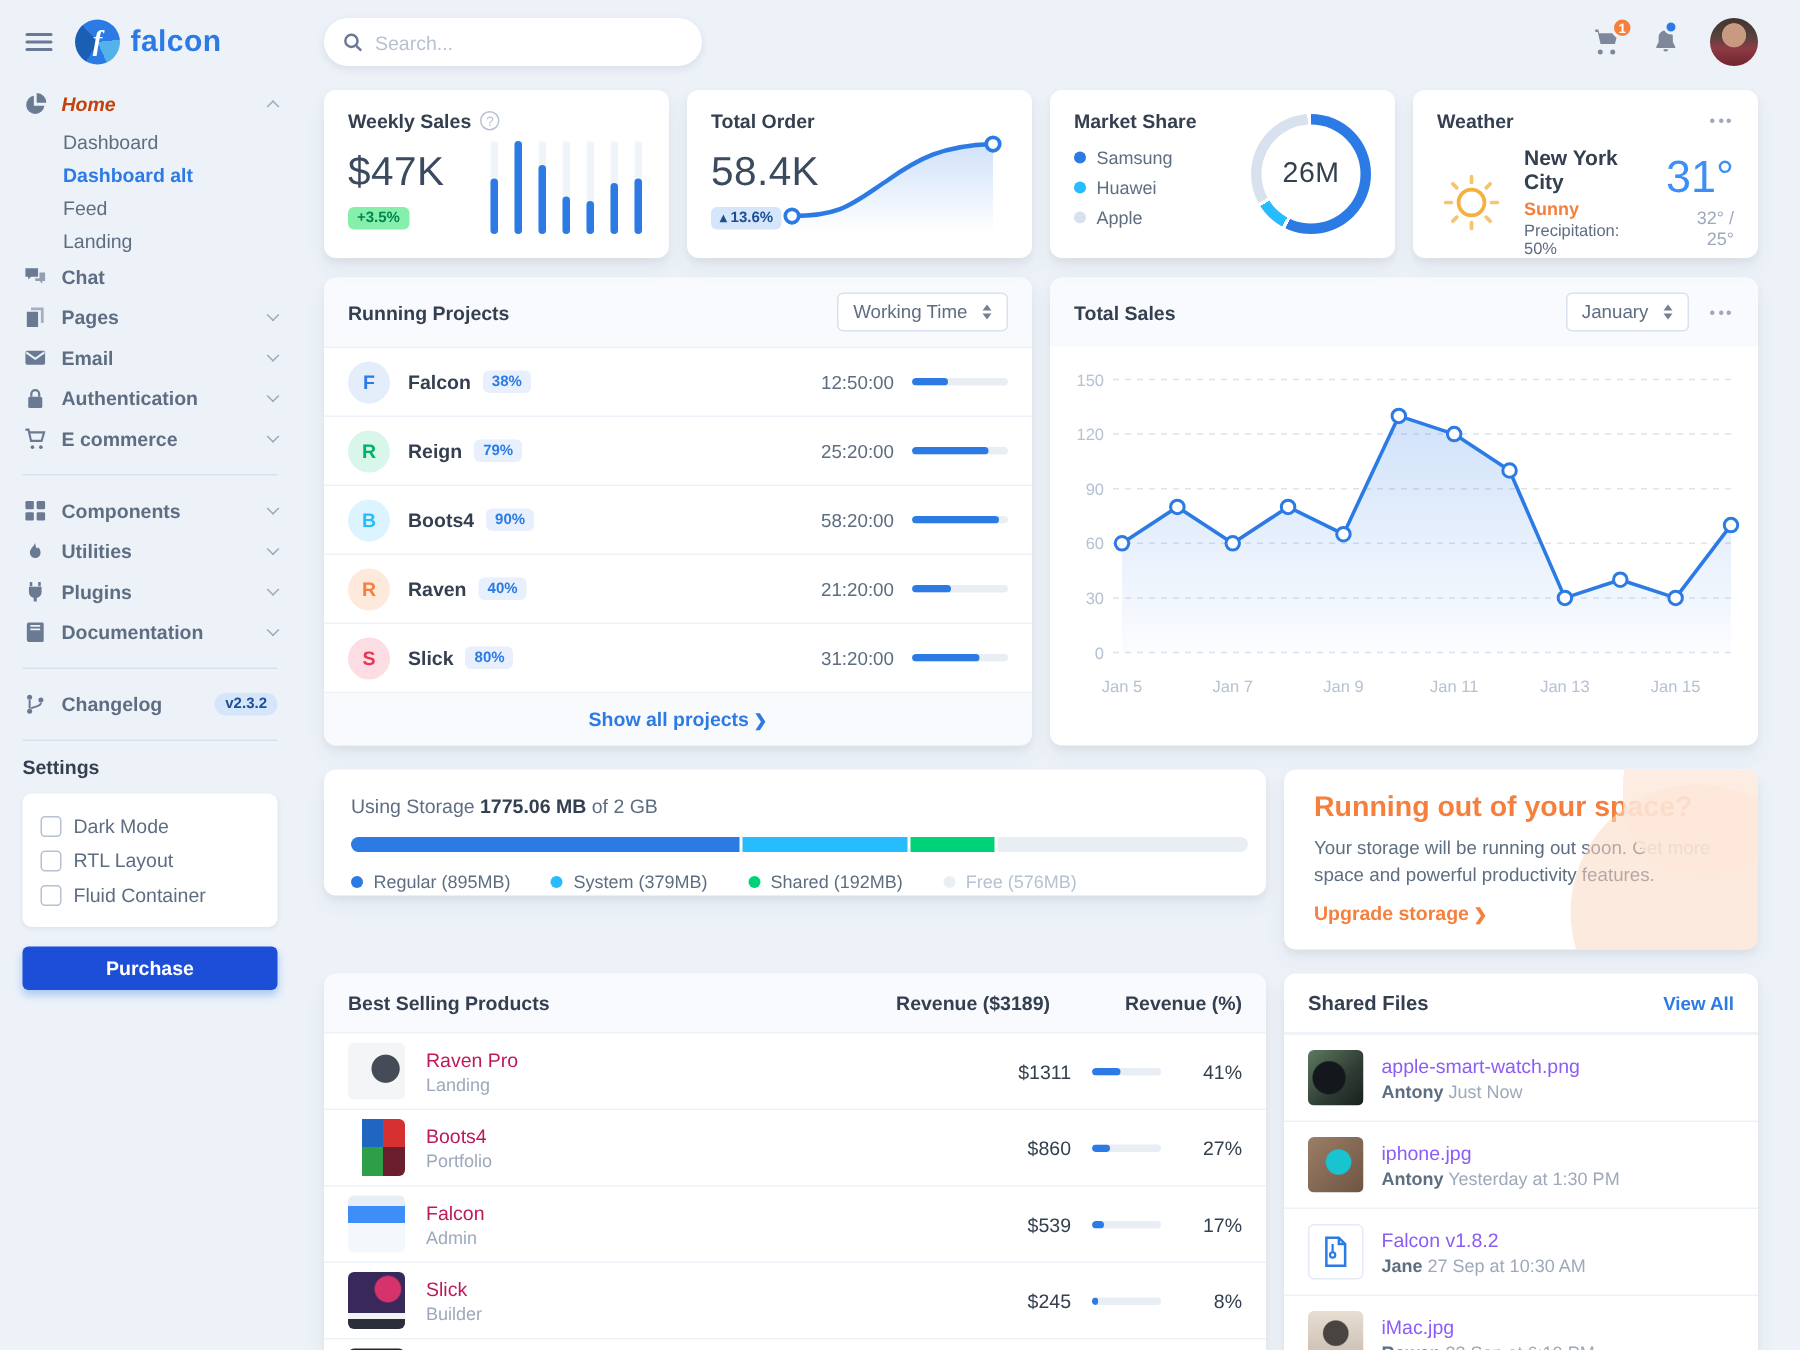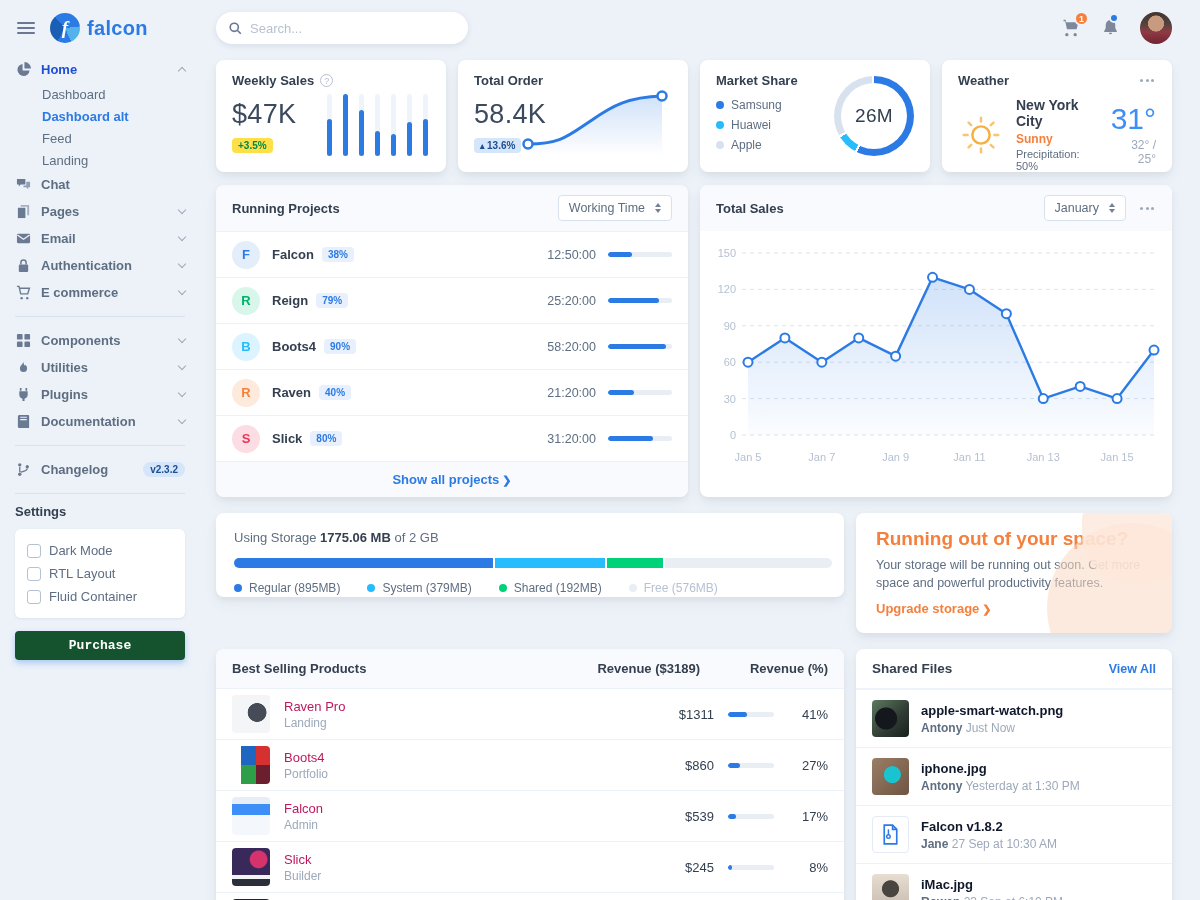--- a/index.html
+++ b/index.html
@@ -14,33 +14,33 @@
   .hamburger span { width:18px; height:2px; background:#6a7895; border-radius:1px; }
   .logo { display:flex; align-items:center; gap:7px; }
   .logo-mark { width:30px; height:30px; border-radius:50%; color:#fff; font-weight:bold; font-size:19px;
     font-family:"Liberation Serif", serif; font-style:italic; display:flex; align-items:center; justify-content:center;
     background:conic-gradient(from 210deg,#1b5fb5 0 30%,#2c7be5 30% 65%,#53b2ea 65% 85%,#2c7be5 85% 100%); }
   .logo-text { color:#2c7be5; font-size:20px; font-weight:700; letter-spacing:.3px; }
   .sb-divider { border-top:1px solid #d8e2ef; margin:10px 0; }
   .nav-item { display:flex; align-items:center; gap:10px; height:27px; font-size:13px; color:#5e6e82; font-weight:600; cursor:pointer; }
   .nav-item .nicon { width:16px; display:flex; justify-content:center; }
   .nav-item .nlabel { flex:1; }
-  .nav-item.top-level { color:#1d4ed8; }
+  .nav-item.top-level { color:#c2410c;font-style:italic; }
   .nav-child { padding-left:27px; height:22px; display:flex; align-items:center; font-size:13px; color:#5e6e82; font-weight:500; cursor:pointer; }
   .nav-child.active { color:#2c7be5; font-weight:700; }
   .chev { width:6px; height:6px; border-right:1.5px solid #9da9bb; border-bottom:1.5px solid #9da9bb; display:inline-block; }
   .chev.down { transform:rotate(45deg); margin-top:-3px; }
   .chev.up { transform:rotate(-135deg); margin-top:3px; }
   .version-badge { background:#d5e5fa; color:#1c4f93; font-size:10px; font-weight:700; padding:2px 7px; border-radius:10px; }
   .settings-title { font-size:13px; font-weight:700; color:#344050; margin:4px 0 10px 0; }
   .settings-card { background:#fff; border-radius:6px; padding:10px 12px; box-shadow:0 1px 3px rgba(31,45,80,.08); }
   .chk-row { display:flex; align-items:center; gap:8px; height:23px; font-size:13px; color:#5e6e82; }
   .chk { width:14px; height:14px; border:1px solid #b6c1d2; border-radius:3px; background:#fff; cursor:pointer; }
-  .purchase-btn { margin-top:13px; width:100%; height:29px; background:#14532d; color:#fff; border:none; border-radius:4px;
-    font-size:13px; font-weight:600; cursor:pointer; box-shadow:0 3px 6px rgba(44,123,229,.35); font-family:Liberation Mono, monospace; }
+  .purchase-btn { margin-top:13px; width:100%; height:29px; background:#1d4ed8; color:#fff; border:none; border-radius:4px;
+    font-size:13px; font-weight:600; cursor:pointer; box-shadow:0 3px 6px rgba(44,123,229,.35); font-family:Liberation Sans, sans-serif; }
 
   
   .main { flex:1; padding:0 28px 0 16px; overflow:hidden; }
   .topbar { height:56px; display:flex; align-items:center; justify-content:space-between;gap:48px; }
   .search-box { width:252px; height:32px; background:#fff; border-radius:16px; display:flex; align-items:center; gap:8px;
     padding:0 13px; box-shadow:0 2px 6px rgba(31,45,80,.10); }
   .search-box input { border:none; outline:none; background:transparent; font-size:13px; color:#344050; width:100%; font-family:inherit; }
   .search-box input::placeholder { color:#b6c1d2; }
   .topbar-right { display:flex; align-items:center; gap:20px; }
   .icon-btn { position:relative; cursor:pointer; display:flex; }
@@ -55,21 +55,21 @@
   .row1 { display:flex; gap:12px; margin-top:4px; }
   .row1 .card { flex:1; height:112px; padding:13px 16px; position:relative; overflow:hidden; }
   .card-title { font-size:13px; font-weight:700; color:#344050; }
 
   
   .title-line { display:flex; align-items:center; gap:6px; }
   .qmark { width:13px; height:13px; border:1px solid #b6c1d2; border-radius:50%; color:#b6c1d2; font-size:9px;
     display:flex; align-items:center; justify-content:center; }
   .qmark::after { content:"?"; }
   .stat-value { font-size:27px; color:#3b4a5f; margin-top:11px; letter-spacing:.3px; }
-  .badge-soft-success { display:inline-block; margin-top:8px; background:#fde047; color:#00864e; font-size:10px; font-weight:700; padding:2px 6px; border-radius:4px; }
+  .badge-soft-success { display:inline-block; margin-top:8px; background:#86efac; color:#00864e; font-size:10px; font-weight:700; padding:2px 6px; border-radius:4px; }
   .badge-soft-primary { display:inline-block; margin-top:8px; background:#d5e5fa; color:#1c4f93; font-size:10px; font-weight:700; padding:2px 6px; border-radius:4px; }
   .badge-soft-primary::before { content:"▴ "; font-size:9px; }
   .ws-bars { position:absolute; right:18px; top:34px; bottom:16px; display:flex; align-items:flex-end; gap:11px; }
   .bar-track { width:5px; height:100%; background:#eff4fa; border-radius:3px; display:flex; align-items:flex-end; }
   .bar-fill { width:100%; background:#2c7be5; border-radius:3px; }
 
   
   .spark { position:absolute; right:14px; bottom:12px; }
 
   
@@ -160,21 +160,21 @@
       linear-gradient(180deg,#39295a 0 72%, #f1f3f5 72% 82%, #2b2f3a 82% 100%); }
   .thumb-dark { background:#23262d; }
 
   .sf-card { flex:1; height:300px; display:flex; flex-direction:column; overflow:hidden; }
   .sf-header { display:flex; align-items:center; justify-content:space-between; padding:12px 16px; border-bottom:1px solid #edf2f9; }
   .sf-title { font-size:13.5px; font-weight:700; color:#344050; }
   .sf-link { font-size:12.5px; color:#2c7be5; font-weight:600; cursor:pointer; }
   .sf-item { display:flex; align-items:center; gap:12px; padding:10px 16px; border-top:1px solid #edf2f9; cursor:pointer; }
   .sf-item:first-of-type { border-top:none; }
   .sf-thumb { width:37px; height:37px; border-radius:4px; flex:0 0 37px; display:flex; align-items:center; justify-content:center; }
-  .sf-name { font-size:13px; font-weight:700; color:#0f172a; }
+  .sf-name { font-size:13px; font-weight:400; color:#8b5cf6; }
   .sf-meta { font-size:12px; color:#9da9bb; margin-top:3px; }
   .sf-meta b { color:#5e6e82; font-weight:600; }
   .thumb-watch { background: radial-gradient(circle at 38% 50%, #14181d 0 36%, transparent 39%),
       linear-gradient(135deg,#5d7a5f 0%,#2e3b33 60%,#18211c 100%); }
   .thumb-iphone { background: radial-gradient(circle at 55% 45%, #19c3cf 0 28%, transparent 31%),
       linear-gradient(135deg,#9b7e66 0%,#6e5443 100%); }
   .thumb-file { background:#fff; border:1px solid #e4ebf4; }
   .thumb-imac { background: radial-gradient(circle at 50% 40%, #4a4440 0 28%, transparent 31%),
       linear-gradient(180deg,#e7ddd1 0%,#cfc4b7 70%,#8f857c 100%); }
 

